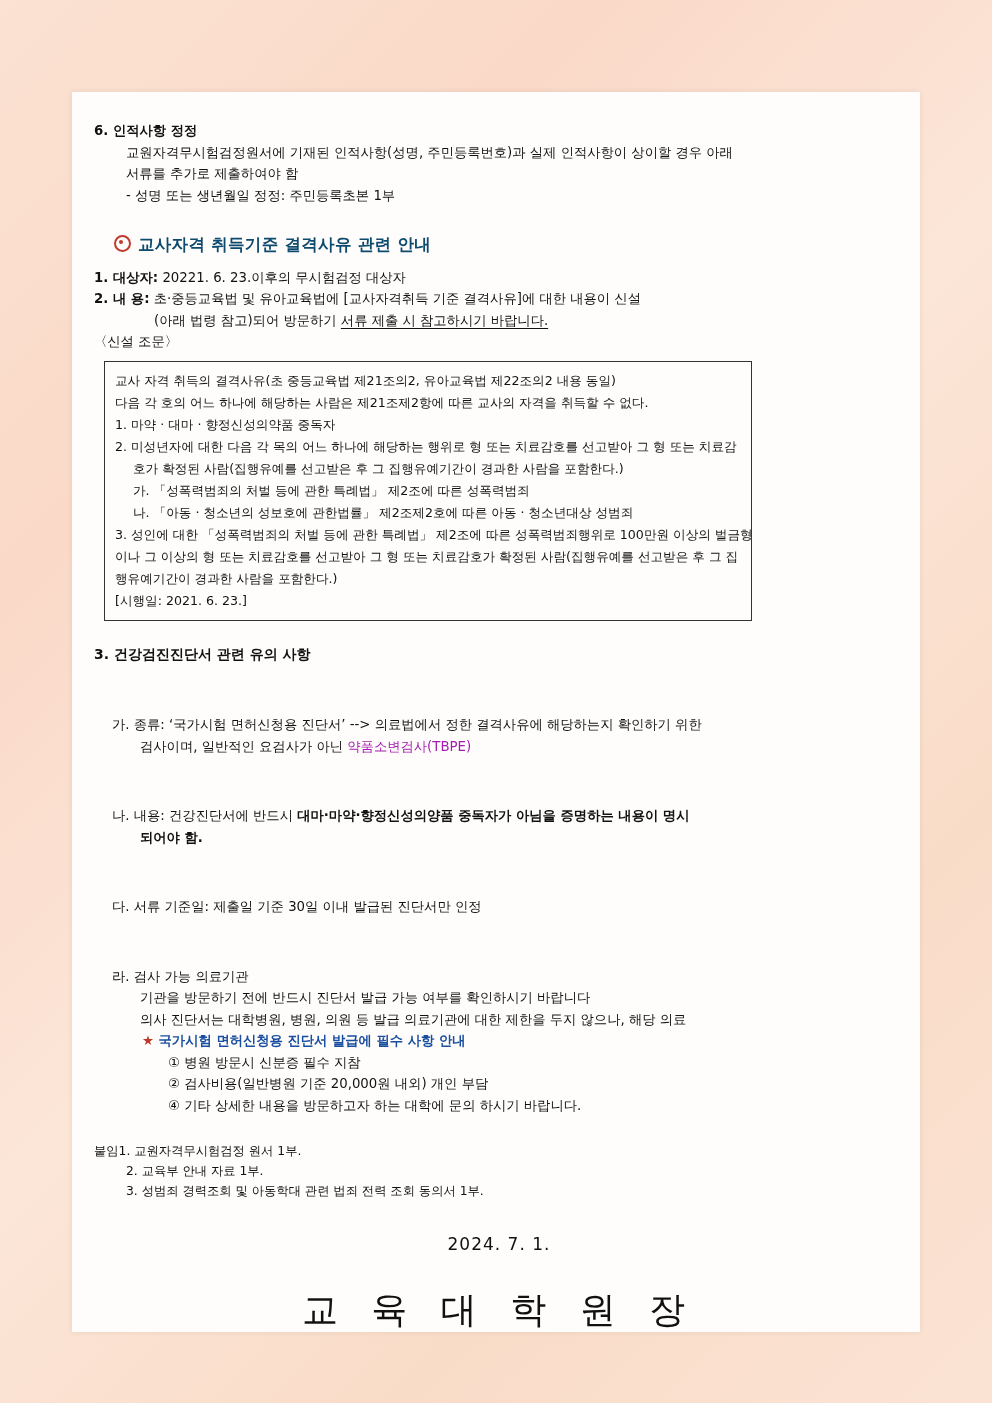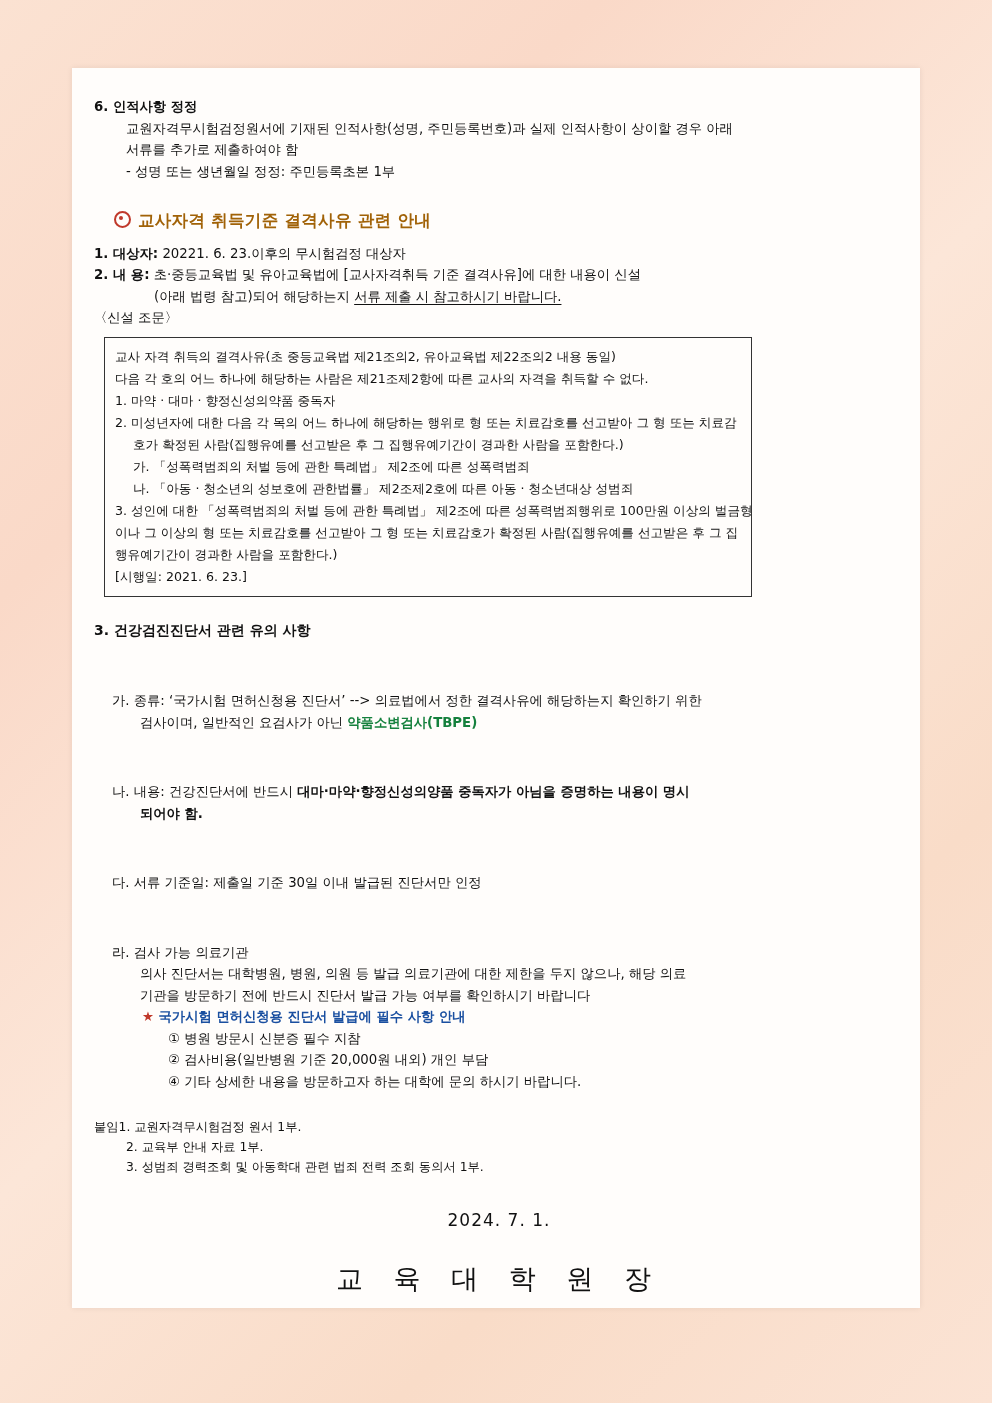--- a/index.html
+++ b/index.html
@@ -9,21 +9,21 @@
   body {
     width: 992px;
     height: 1403px;
     background: linear-gradient(135deg, #fbe2d2 0%, #fad9c8 25%, #fce6d8 50%, #f9dcc8 75%, #fbe3d4 100%);
     font-family: "DejaVu Sans", "Liberation Sans", sans-serif;
     overflow: hidden;
   }
   .page {
     position: absolute;
     left: 72px;
-    top: 68px;
+    top: 92px;
     width: 848px;
     height: 1240px;
     background: #fffdfb;
     box-shadow: 0 0 6px rgba(0,0,0,0.08);
   }
   .content {
     position: absolute;
     left: 22px;
     top: 28px;
     width: 810px;
@@ -33,21 +33,21 @@
   }
   .ln { white-space: nowrap; }
   .b { font-weight: bold; }
   .indent1 { padding-left: 18px; margin-top: 48px; }
   .indent2 { padding-left: 32px; }
   .indent3 { padding-left: 46px; }
   .indent4 { padding-left: 60px; }
   .indent5 { padding-left: 74px; }
 
   .sec-title {
-    color: #a16207;
+    color: #0c4a6e;
     font-weight: bold;
     font-size: 16.5px;
     margin-top: 26px;
     margin-bottom: 8px;
     padding-left: 20px;
     letter-spacing: 0.3px;
   }
   .bullet-dot {
     display: inline-block;
     width: 13px;
@@ -80,39 +80,39 @@
   }
   .box p { margin: 0; }
   .box .sub { padding-left: 18px; }
 
   .sec3 {
     font-weight: bold;
     font-size: 14px;
     margin-top: 22px;
     margin-bottom: 4px;
   }
-  .blue { color: #15803d; font-weight: bold; }
+  .blue { color: #a21caf; font-weight: normal; }
   .star { color: #c0392b; }
   .star-line { color: #1a4fa0; font-weight: bold; padding-left: 48px; }
 
   .attach {
     margin-top: 26px;
     font-size: 12.3px;
     line-height: 1.6;
   }
   .date {
     text-align: center;
     margin-top: 30px;
     font-size: 17px;
     letter-spacing: 1px;
   }
   .signer {
     text-align: center;
     margin-top: 22px;
-    font-size: 27px;
+    font-size: 36px;
     letter-spacing: 11px;
     font-weight: 500;
   }
 </style>
 </head>
 <body>
 
 <div class="page">
   <div class="content">
 
@@ -127,21 +127,21 @@
 
     <div class="ln">
       <span class="lbl">1. 대상자:</span>
       <span>20221. 6. 23.이후의 무시험검정 대상자</span>
     </div>
     <div class="ln">
       <span class="lbl">2. 내   용:</span>
       <span>초·중등교육법 및 유아교육법에 [교사자격취득 기준 결격사유]에 대한 내용이 신설</span>
     </div>
     <div class="indent4 ln">
-      <span>(아래 법령 참고)되어 해당하는지 </span><span class="underline">서류 제출 시 참고하시기 바랍니다.</span>
+      <span>(아래 법령 참고)되어 방문하기 </span><span class="underline">서류 제출 시 참고하시기 바랍니다.</span>
     </div>
     <div class="ln">〈신설 조문〉</div>
 
     <div class="box">
       <p class="ln">교사 자격 취득의 결격사유(초  중등교육법 제21조의2, 유아교육법 제22조의2 내용 동일)</p>
       <p class="ln">다음 각 호의 어느 하나에 해당하는 사람은 제21조제2항에 따른 교사의 자격을 취득할 수 없다.</p>
       <p class="ln">1. 마약 · 대마 · 향정신성의약품 중독자</p>
       <p class="ln">2. 미성년자에 대한 다음 각 목의 어느 하나에 해당하는 행위로 형 또는 치료감호를 선고받아 그 형 또는 치료감</p>
       <p class="ln sub">호가 확정된 사람(집행유예를 선고받은 후 그 집행유예기간이 경과한 사람을 포함한다.)</p>
       <p class="ln sub">가. 「성폭력범죄의 처벌 등에 관한 특례법」 제2조에 따른 성폭력범죄</p>
@@ -167,22 +167,22 @@
       <span>건강진단서에 반드시 </span><span class="b">대마·마약·향정신성의양품 중독자가 아님을 증명하는 내용이 명시</span>
     </div>
     <div class="indent3 ln b">되어야 함.</div>
 
     <div class="indent1 ln">
       <span>다. 서류 기준일:</span>
       <span>제출일 기준 30일 이내 발급된 진단서만 인정</span>
     </div>
 
     <div class="indent1 ln">라. 검사 가능 의료기관</div>
+    <div class="indent3 ln">기관을 방문하기 전에 반드시 진단서 발급 가능 여부를 확인하시기 바랍니다</div>
     <div class="indent3 ln">의사 진단서는 대학병원, 병원, 의원 등 발급 의료기관에 대한 제한을 두지 않으나, 해당 의료</div>
-    <div class="indent3 ln">기관을 방문하기 전에 반드시 진단서 발급 가능 여부를 확인하시기 바랍니다</div>
 
     <div class="star-line ln">
       <span class="star">★</span>
       <span>국가시험 면허신청용 진단서 발급에 필수 사항 안내</span>
     </div>
     <div class="indent5 ln">① 병원 방문시 신분증 필수 지참</div>
     <div class="indent5 ln">② 검사비용(일반병원 기준 20,000원 내외) 개인 부담</div>
     <div class="indent5 ln">④ 기타 상세한 내용을 방문하고자 하는 대학에 문의 하시기 바랍니다.</div>
 
     <div class="attach">

